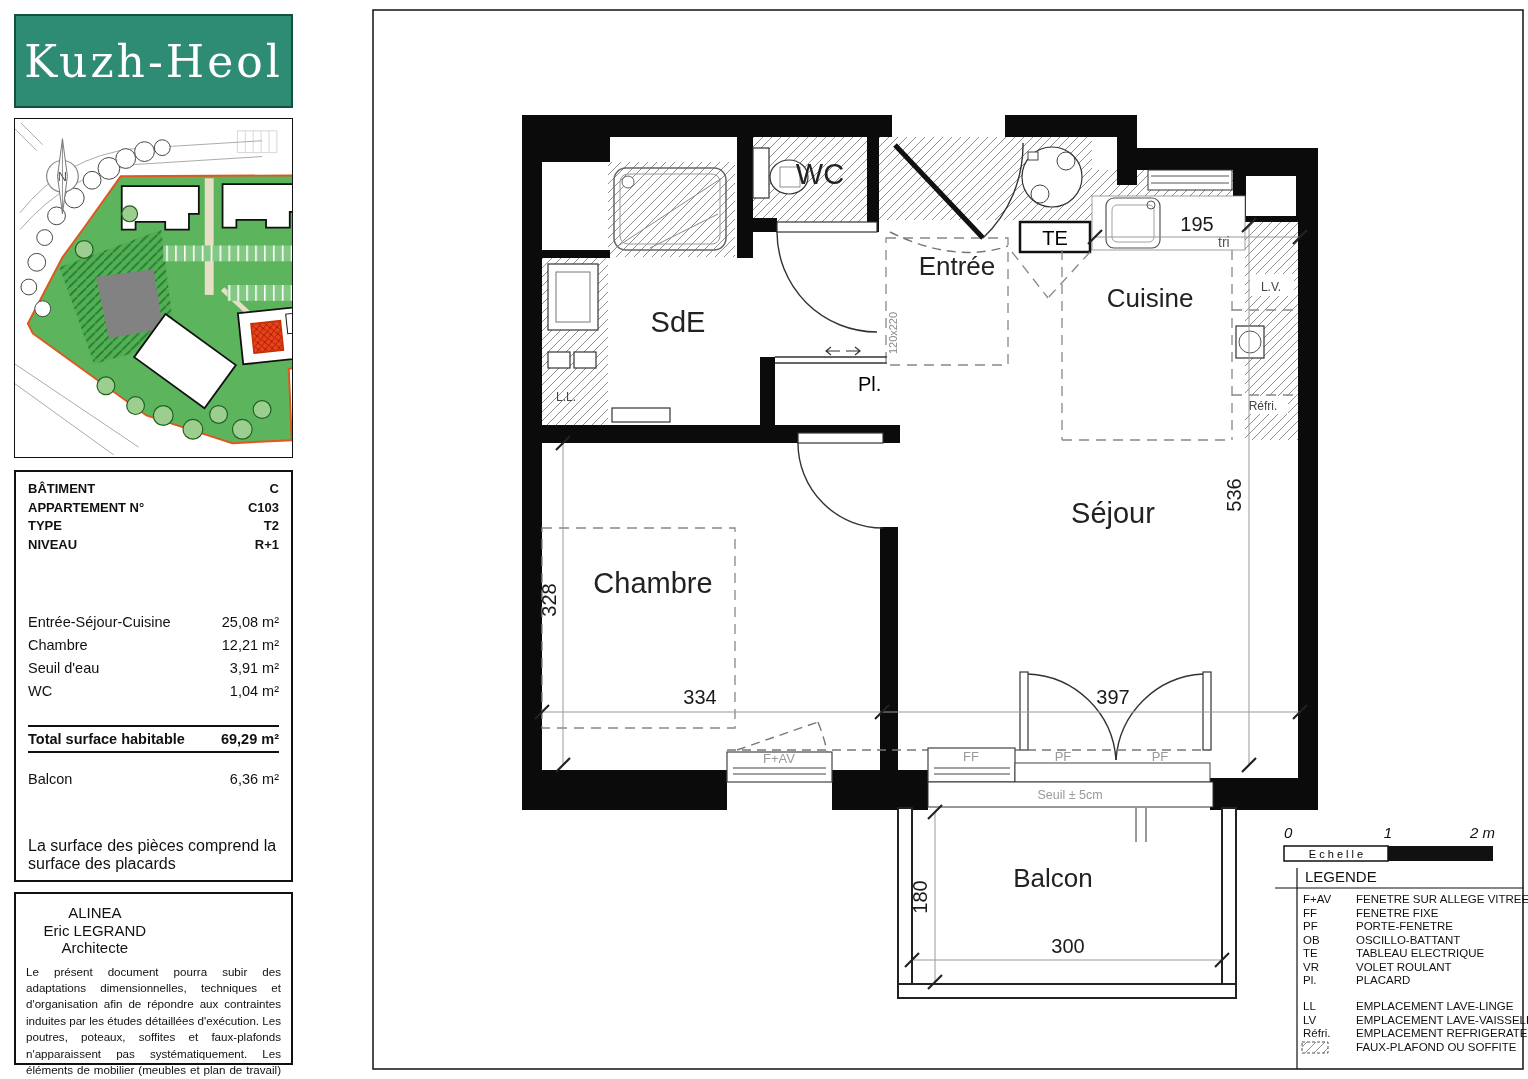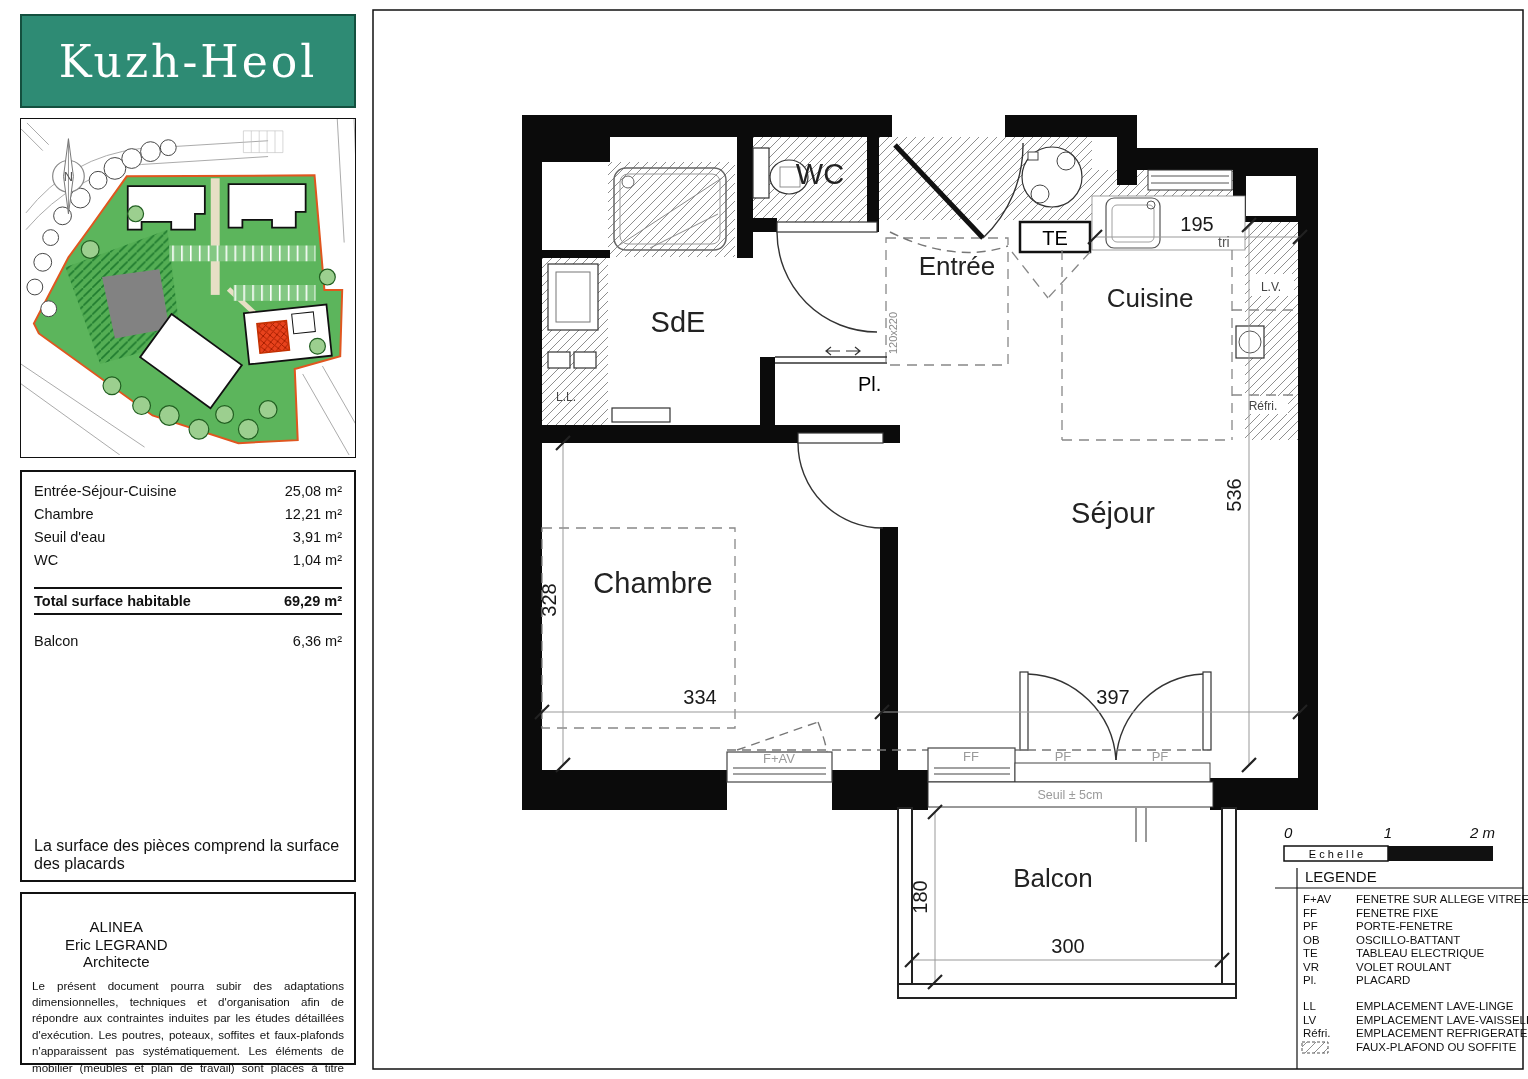--- a/index.html
+++ b/index.html
@@ -6,36 +6,36 @@
     --teal:#2E8B74; --teal-dark:#14503F; --ink:#111111; --dim:#222222;
     --gray-label:#9A9A9A; --site-green:#5CB55C; --boundary:#E0561F;
     --hl-red:#E8421C; --ca-green:#007A53; --ca-red:#E30613;
   }
   *{box-sizing:border-box;margin:0;padding:0}
   html,body{background:#ffffff}
   body{font-family:"Liberation Sans",sans-serif;color:var(--ink)}
   .page{position:relative;width:1528px;height:1079px;background:#fff;overflow:hidden}
 
   
-  .box{position:absolute;left:20px;width:336px;background:#fff;border:2px solid #111}
+  .box{position:absolute;left:14px;width:279px;background:#fff;border:2px solid #111}
   .logo-box{top:14px;height:94px;background:var(--teal);border:2px solid var(--teal-dark);
     display:flex;align-items:center;justify-content:center}
   .logo-text{font-family:"DejaVu Serif","Liberation Serif",serif;font-size:44px;color:#fff;
     letter-spacing:3px;font-weight:400}
   .site-box{top:118px;height:340px;border:1.5px solid #111;overflow:hidden}
   .info-box{top:470px;height:412px;padding:8px 12px}
   .row{display:flex;justify-content:space-between;line-height:18.5px}
   .spec .row{font-size:13px;font-weight:bold}
-  .areas{}
+  .areas{margin-top:57px}
   .areas .row{font-size:14.5px;line-height:23px}
-  .total-row{display:flex;justify-content:space-between;margin-top:15px;padding:4px 0;
+  .total-row{display:flex;justify-content:space-between;margin-top:22px;padding:4px 0;
     border-top:2px solid #111;border-bottom:2px solid #111;font-size:14.5px;font-weight:bold}
   .balcon-row{display:flex;justify-content:space-between;margin-top:18px;font-size:14.5px}
   .note{position:absolute;bottom:7px;left:12px;font-size:16px}
-  .arch-box{top:892px;height:173px;padding:24px 10px;display:flex;flex-direction:column}
+  .arch-box{top:892px;height:173px;padding:10px 10px;display:flex;flex-direction:column}
   .arch-top{display:flex;align-items:center}
   .arch-names{width:54%;text-align:center;font-size:15px;line-height:17.5px}
   .ca{width:46%;display:flex;justify-content:center}
   .disc{font-size:11.6px;line-height:1.42;text-align:justify;margin-top:7px}
 
   
   .plan-svg{position:absolute;left:0;top:0}
   .t{font-family:"Liberation Sans",sans-serif}
   .room{font-size:29px;fill:#222}
   .room-m{font-size:26px;fill:#222}
@@ -418,20 +418,38 @@
           </pattern>
           <pattern id="redx2" width="7" height="7" patternUnits="userSpaceOnUse">
             <rect width="7" height="7" fill="#E8421C"></rect>
               <path d="M0,7L7,0 M0,0L7,7" stroke="#A51E00" stroke-width="1"></path>
           </pattern>
         </defs>
       </svg>
     </div>
 
     <div class="box info-box">
+      <div class="spec">
+        <div class="row">
+            <span class="lbl">BÂTIMENT</span>
+            <span class="val">C</span>
+          </div>
+        <div class="row">
+            <span class="lbl">APPARTEMENT N°</span>
+            <span class="val">C103</span>
+          </div>
+        <div class="row">
+            <span class="lbl">TYPE</span>
+            <span class="val">T2</span>
+          </div>
+        <div class="row">
+            <span class="lbl">NIVEAU</span>
+            <span class="val">R+1</span>
+          </div>
+      </div>
       <div class="areas">
         <div class="row">
             <span>Entrée-Séjour-Cuisine</span>
             <span>25,08 m²</span>
           </div>
         <div class="row">
             <span>Chambre</span>
             <span>12,21 m²</span>
           </div>
         <div class="row">

